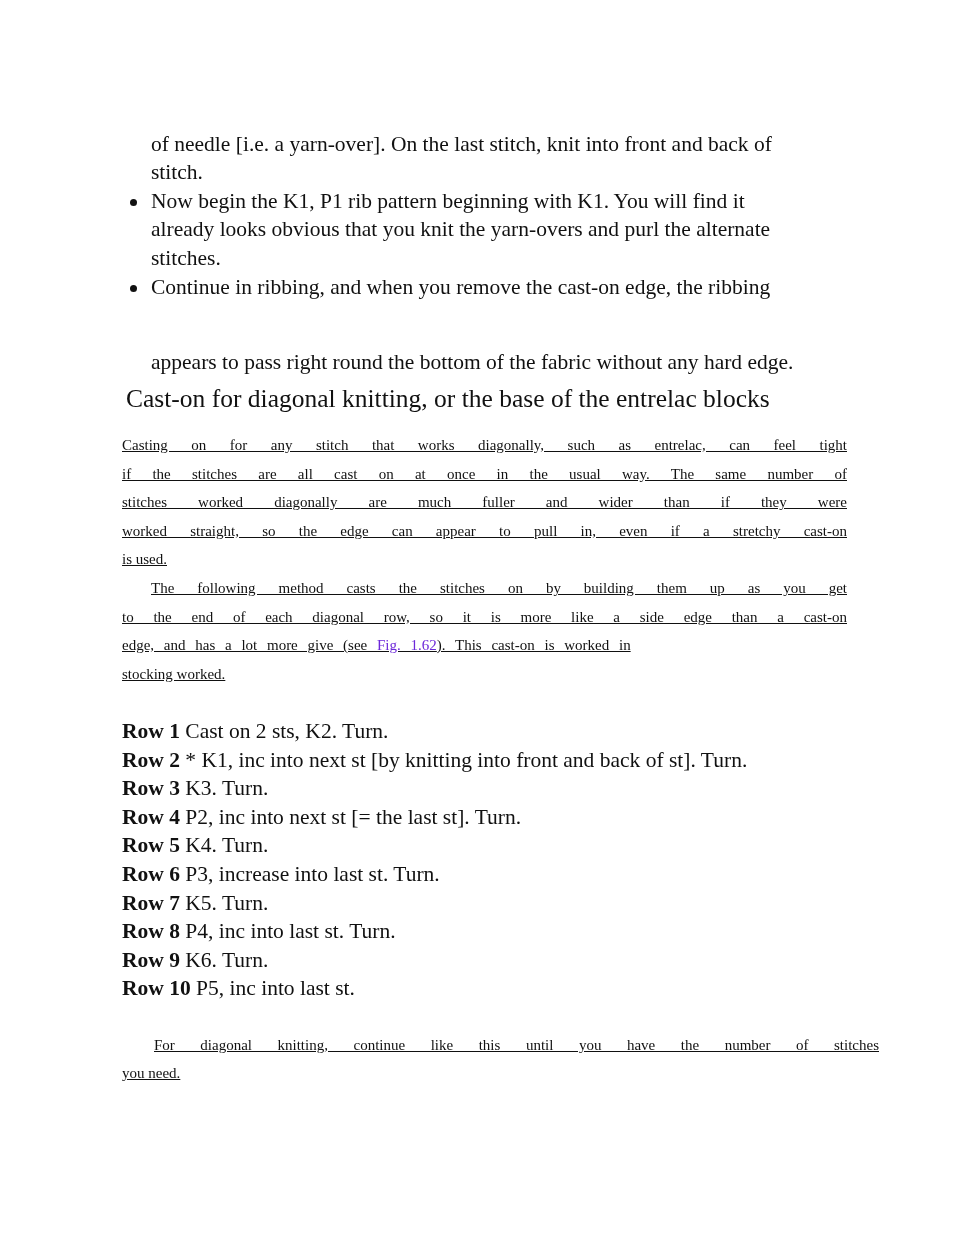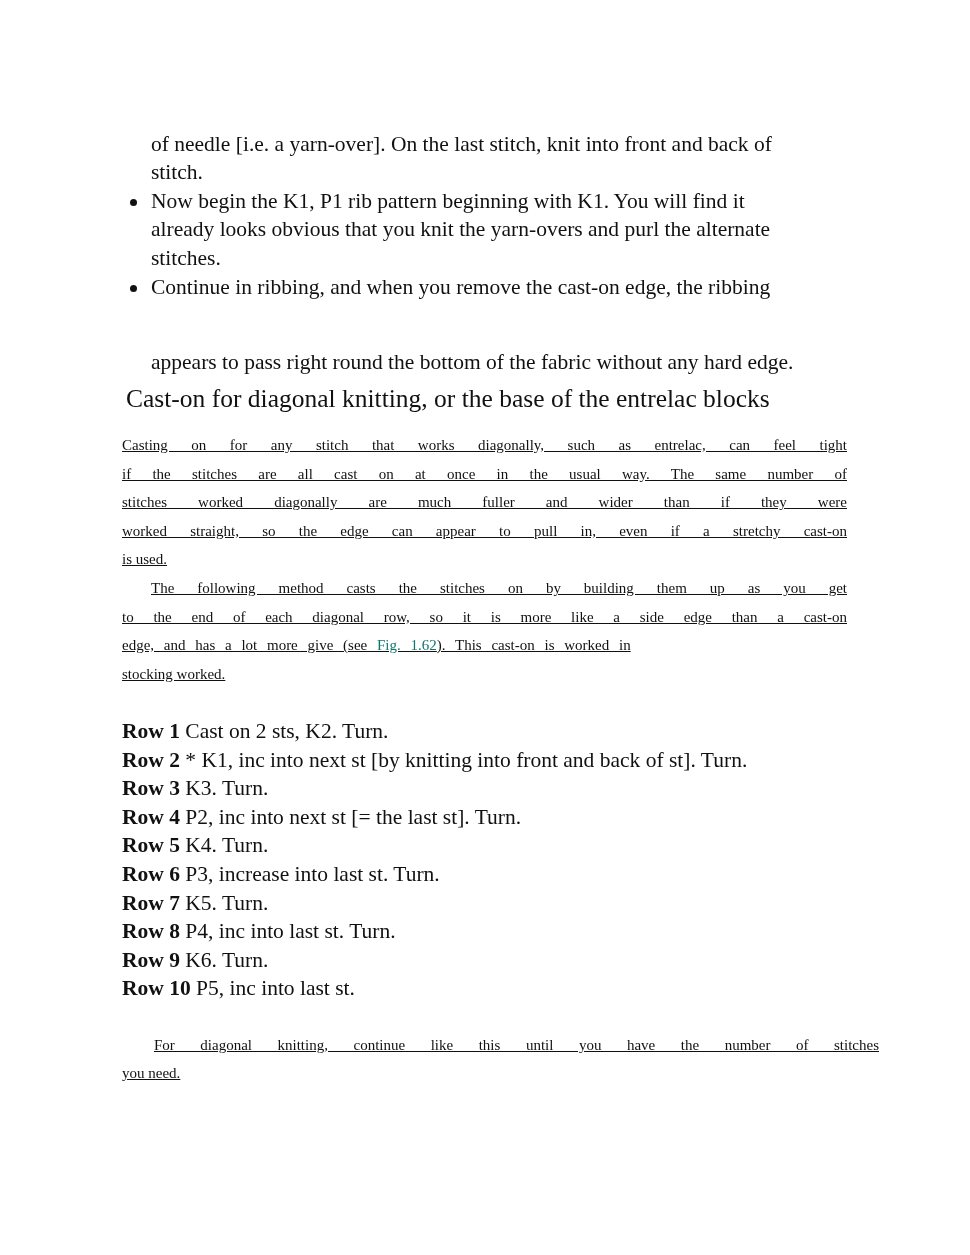--- a/index.html
+++ b/index.html
@@ -13,21 +13,21 @@
   .bullet-dot {
     position: absolute; width: 7px; height: 7px; border-radius: 50%;
     background: #111111;
   }
   .heading { position: absolute; left: 122px; top: 363px; font-size: 25.5px; line-height: 32px; white-space: nowrap; }
   .justify {
     position: absolute; left: 122px; width: 725px; font-size: 15px; line-height: 28.6px;
     text-align: justify; text-align-last: left; text-decoration: underline;
   }
   .justify-full { text-align-last: justify; }
-  .link { color: #0f766e; }
+  .link { color: #6d28d9; }
   .bold { font-weight: bold; }
   .rows { position: absolute; left: 122px; top: 701px; }
   .row { font-size: 21.5px; line-height: 28.6px; white-space: nowrap; }
 </style>
 </head>
 <body>
 
 <div class="page">
 
   <div>

